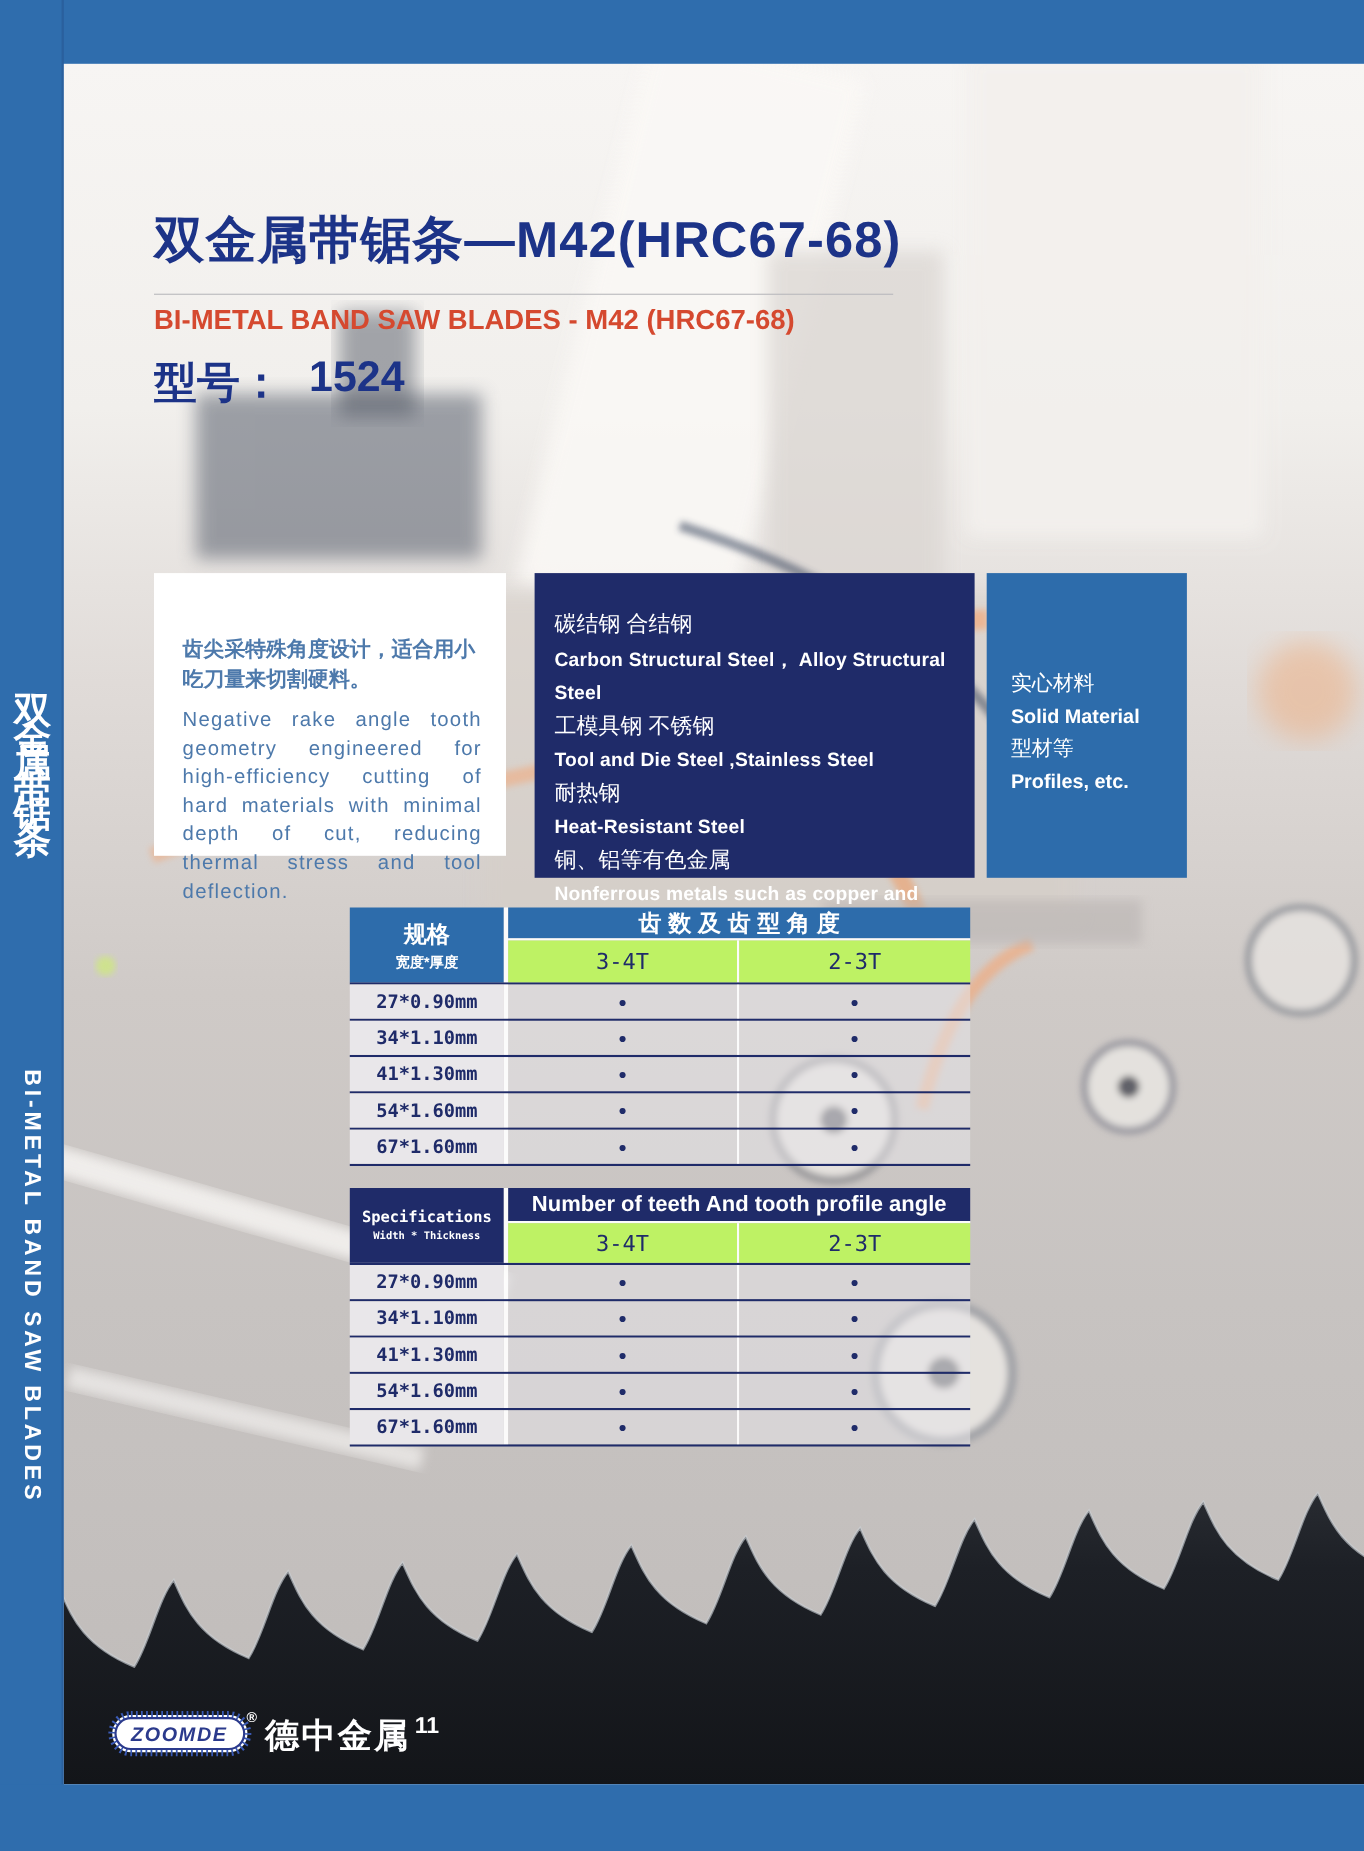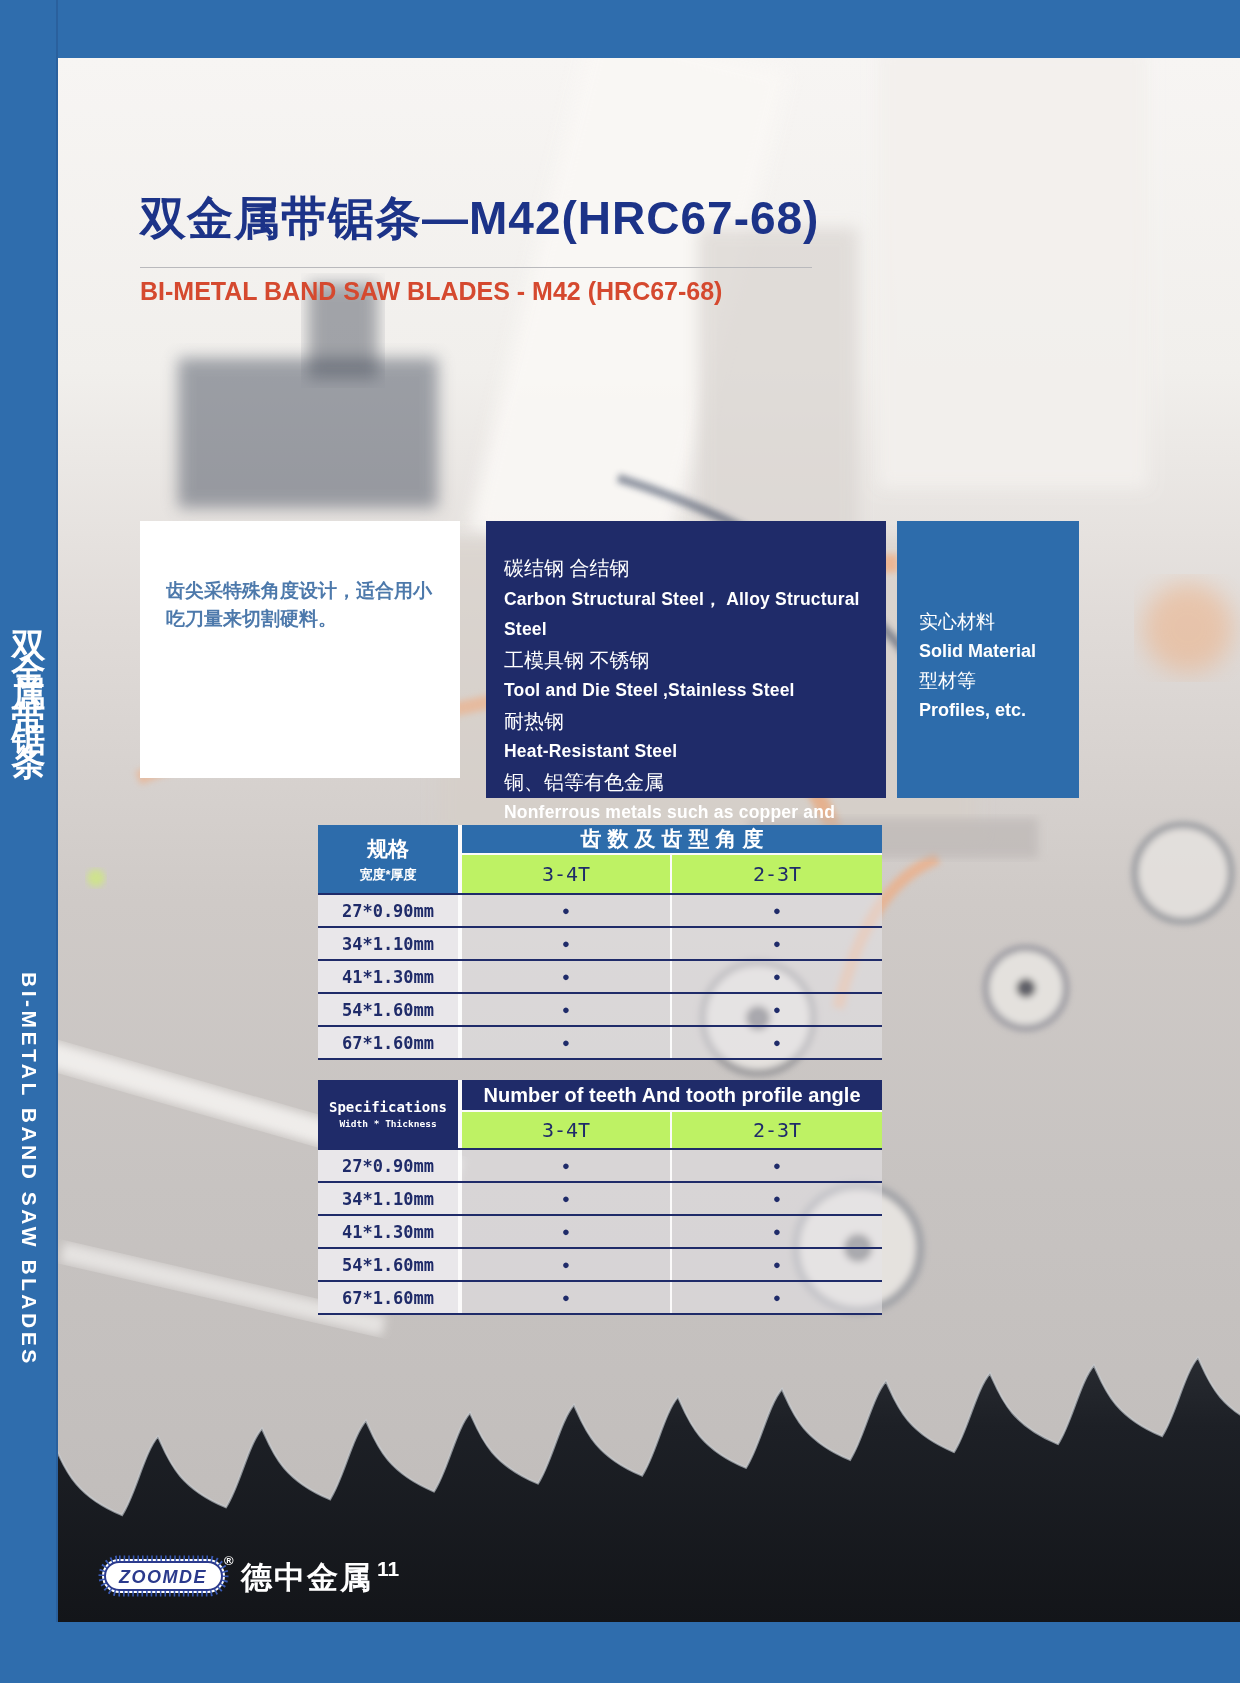--- a/index.html
+++ b/index.html
@@ -144,23 +144,28 @@
 
   <div class="bar-top"></div>
   <div class="bar-left"></div>
   <div class="bar-bottom"></div>
   <div class="sidebar-text side-cn">双金属带锯条</div>
   <div class="sidebar-text side-en">BI-METAL BAND SAW BLADES</div>
 
   <div class="title-cn">双金属带锯条—M42(HRC67-68)</div>
   <div class="rule"></div>
   <div class="subtitle-en">BI-METAL BAND SAW BLADES - M42 (HRC67-68)</div>
+  <div class="model">
+    <span>型号：</span>
+    <span>1524</span>
+  </div>
 
   <div class="box box-feature">
     <p class="cn">齿尖采特殊角度设计，适合用小吃刀量来切割硬料。</p>
+    <p class="en">Negative rake angle tooth geometry engineered for high-efficiency cutting of hard materials with minimal depth of cut, reducing thermal stress and tool deflection.</p>
   </div>
   <div class="box box-materials">
     <div class="m-cn">碳结钢 合结钢</div>
     <div class="m-en">Carbon Structural Steel， Alloy Structural Steel</div>
     <div class="m-cn">工模具钢 不锈钢</div>
     <div class="m-en">Tool and Die Steel ,Stainless Steel</div>
     <div class="m-cn">耐热钢</div>
     <div class="m-en">Heat-Resistant Steel</div>
     <div class="m-cn">铜、铝等有色金属</div>
     <div class="m-en">Nonferrous metals such as copper and aluminum</div>

